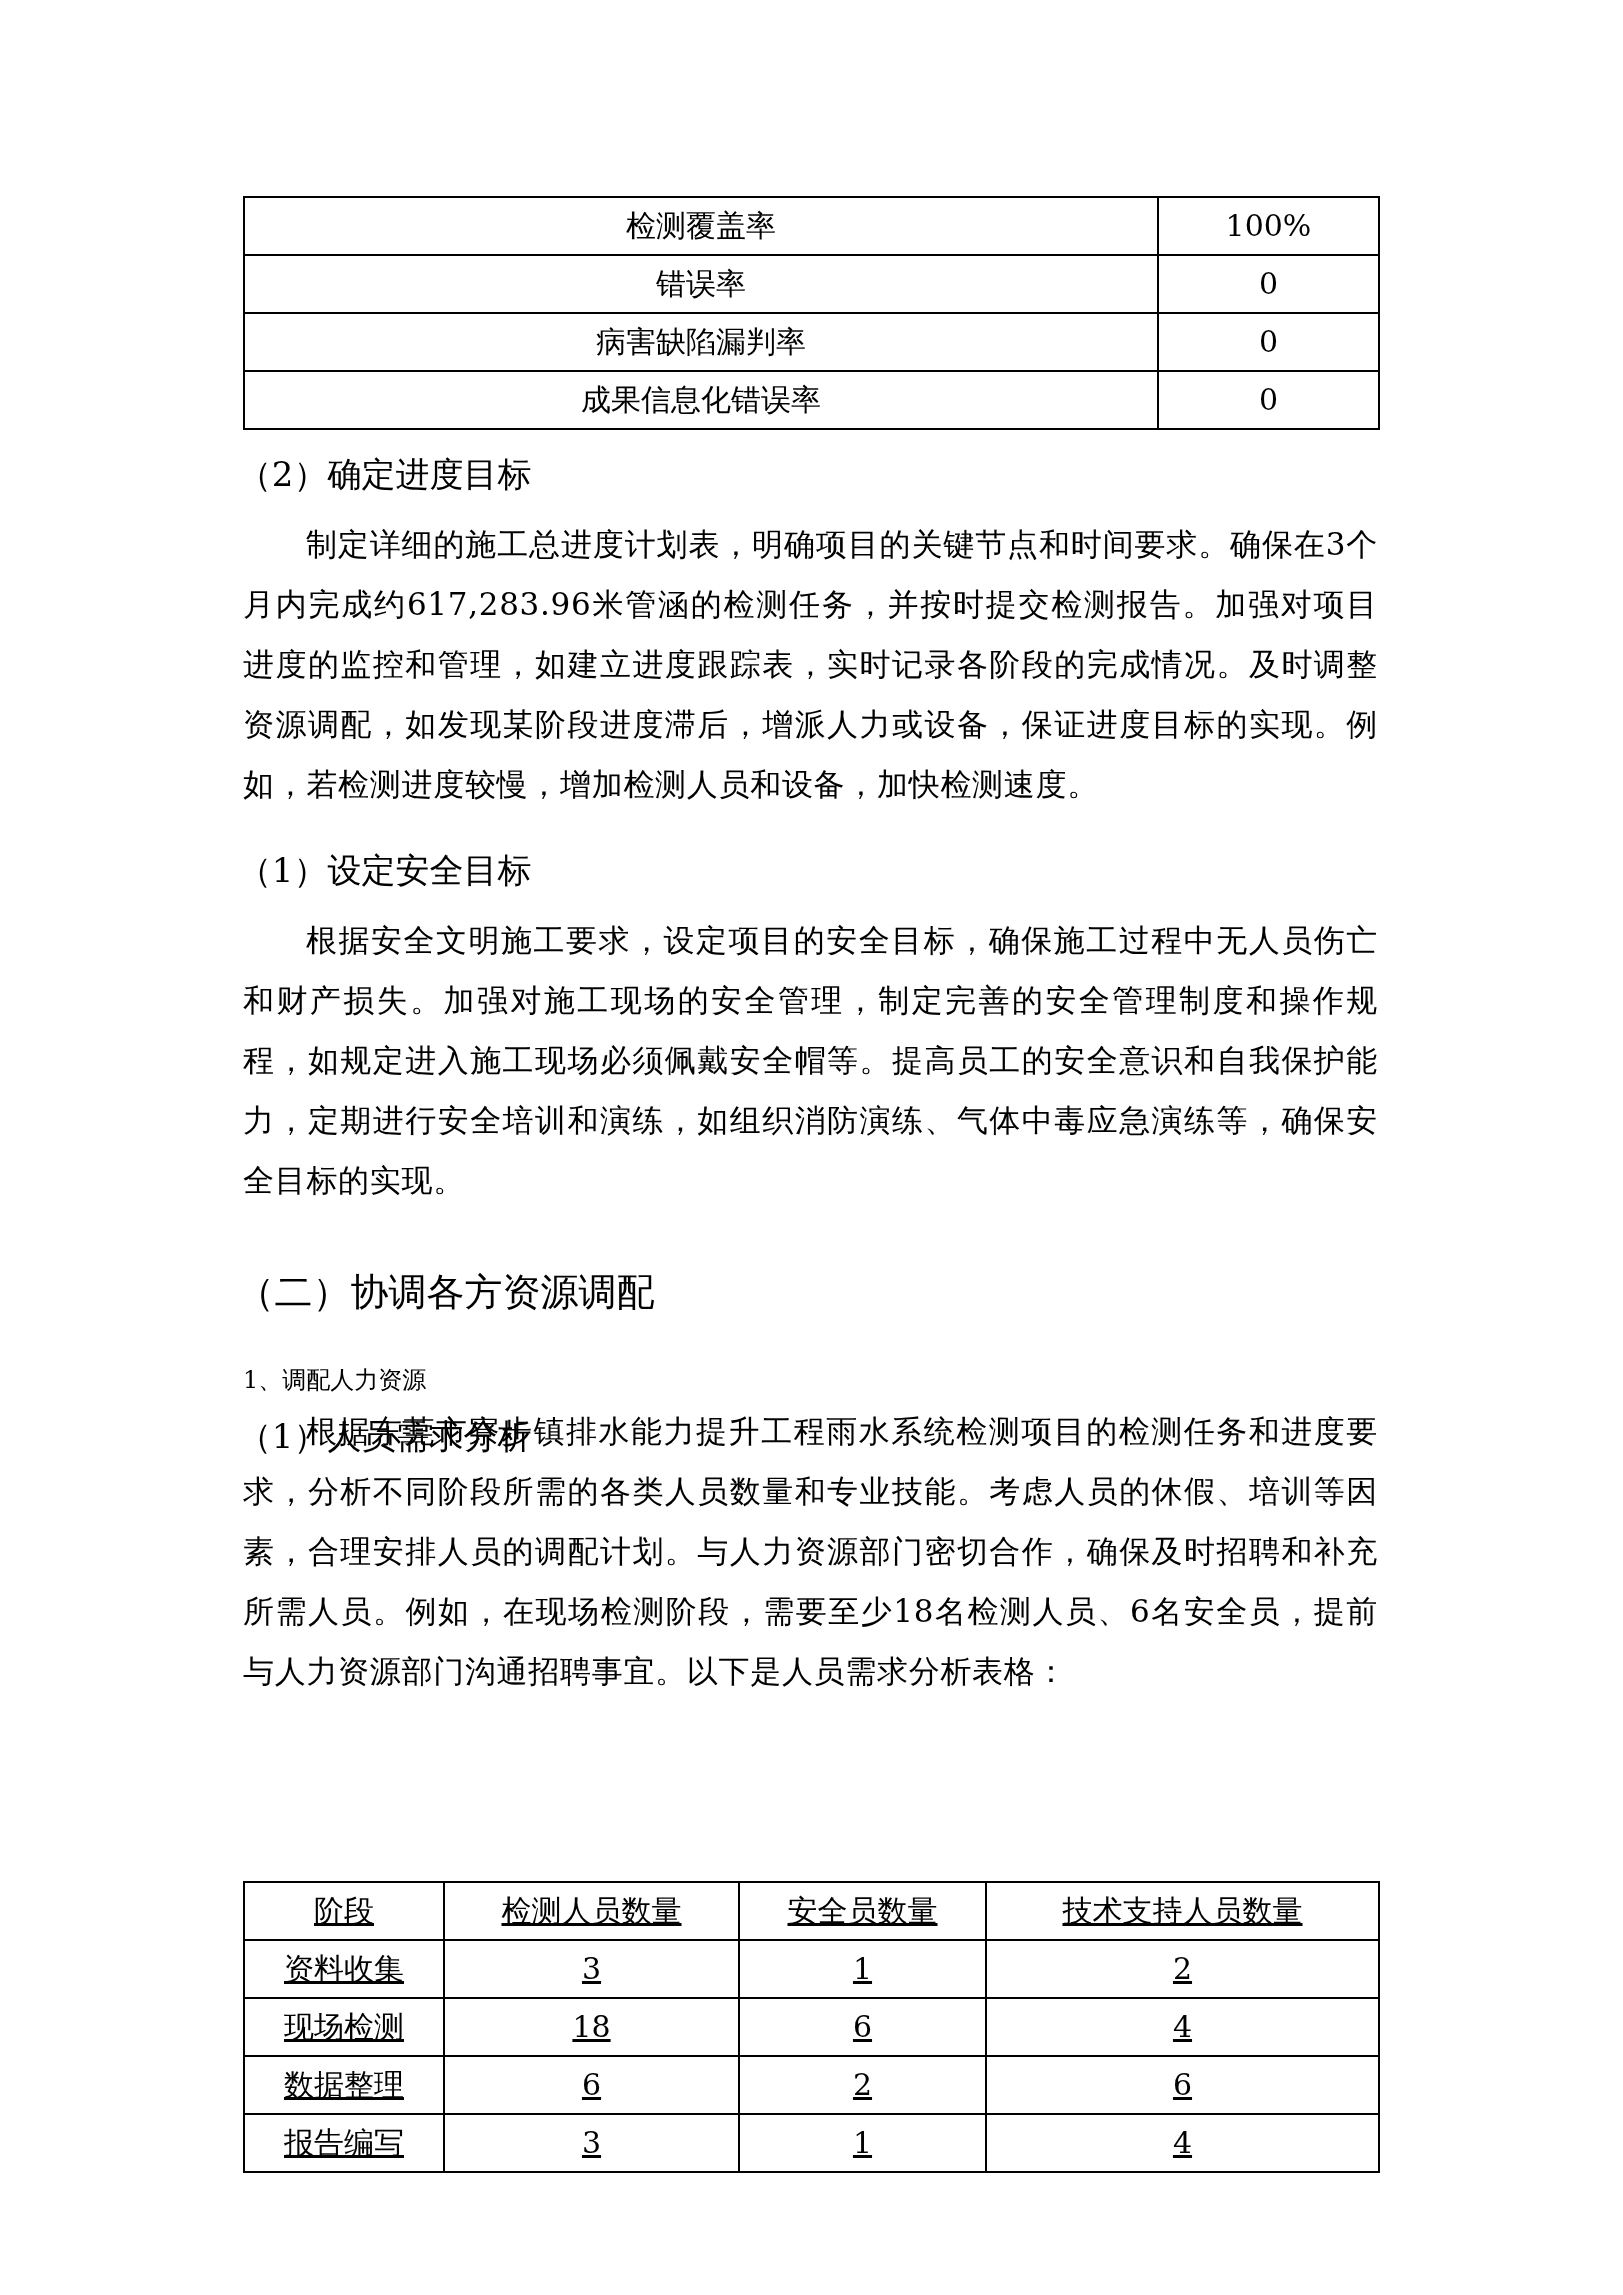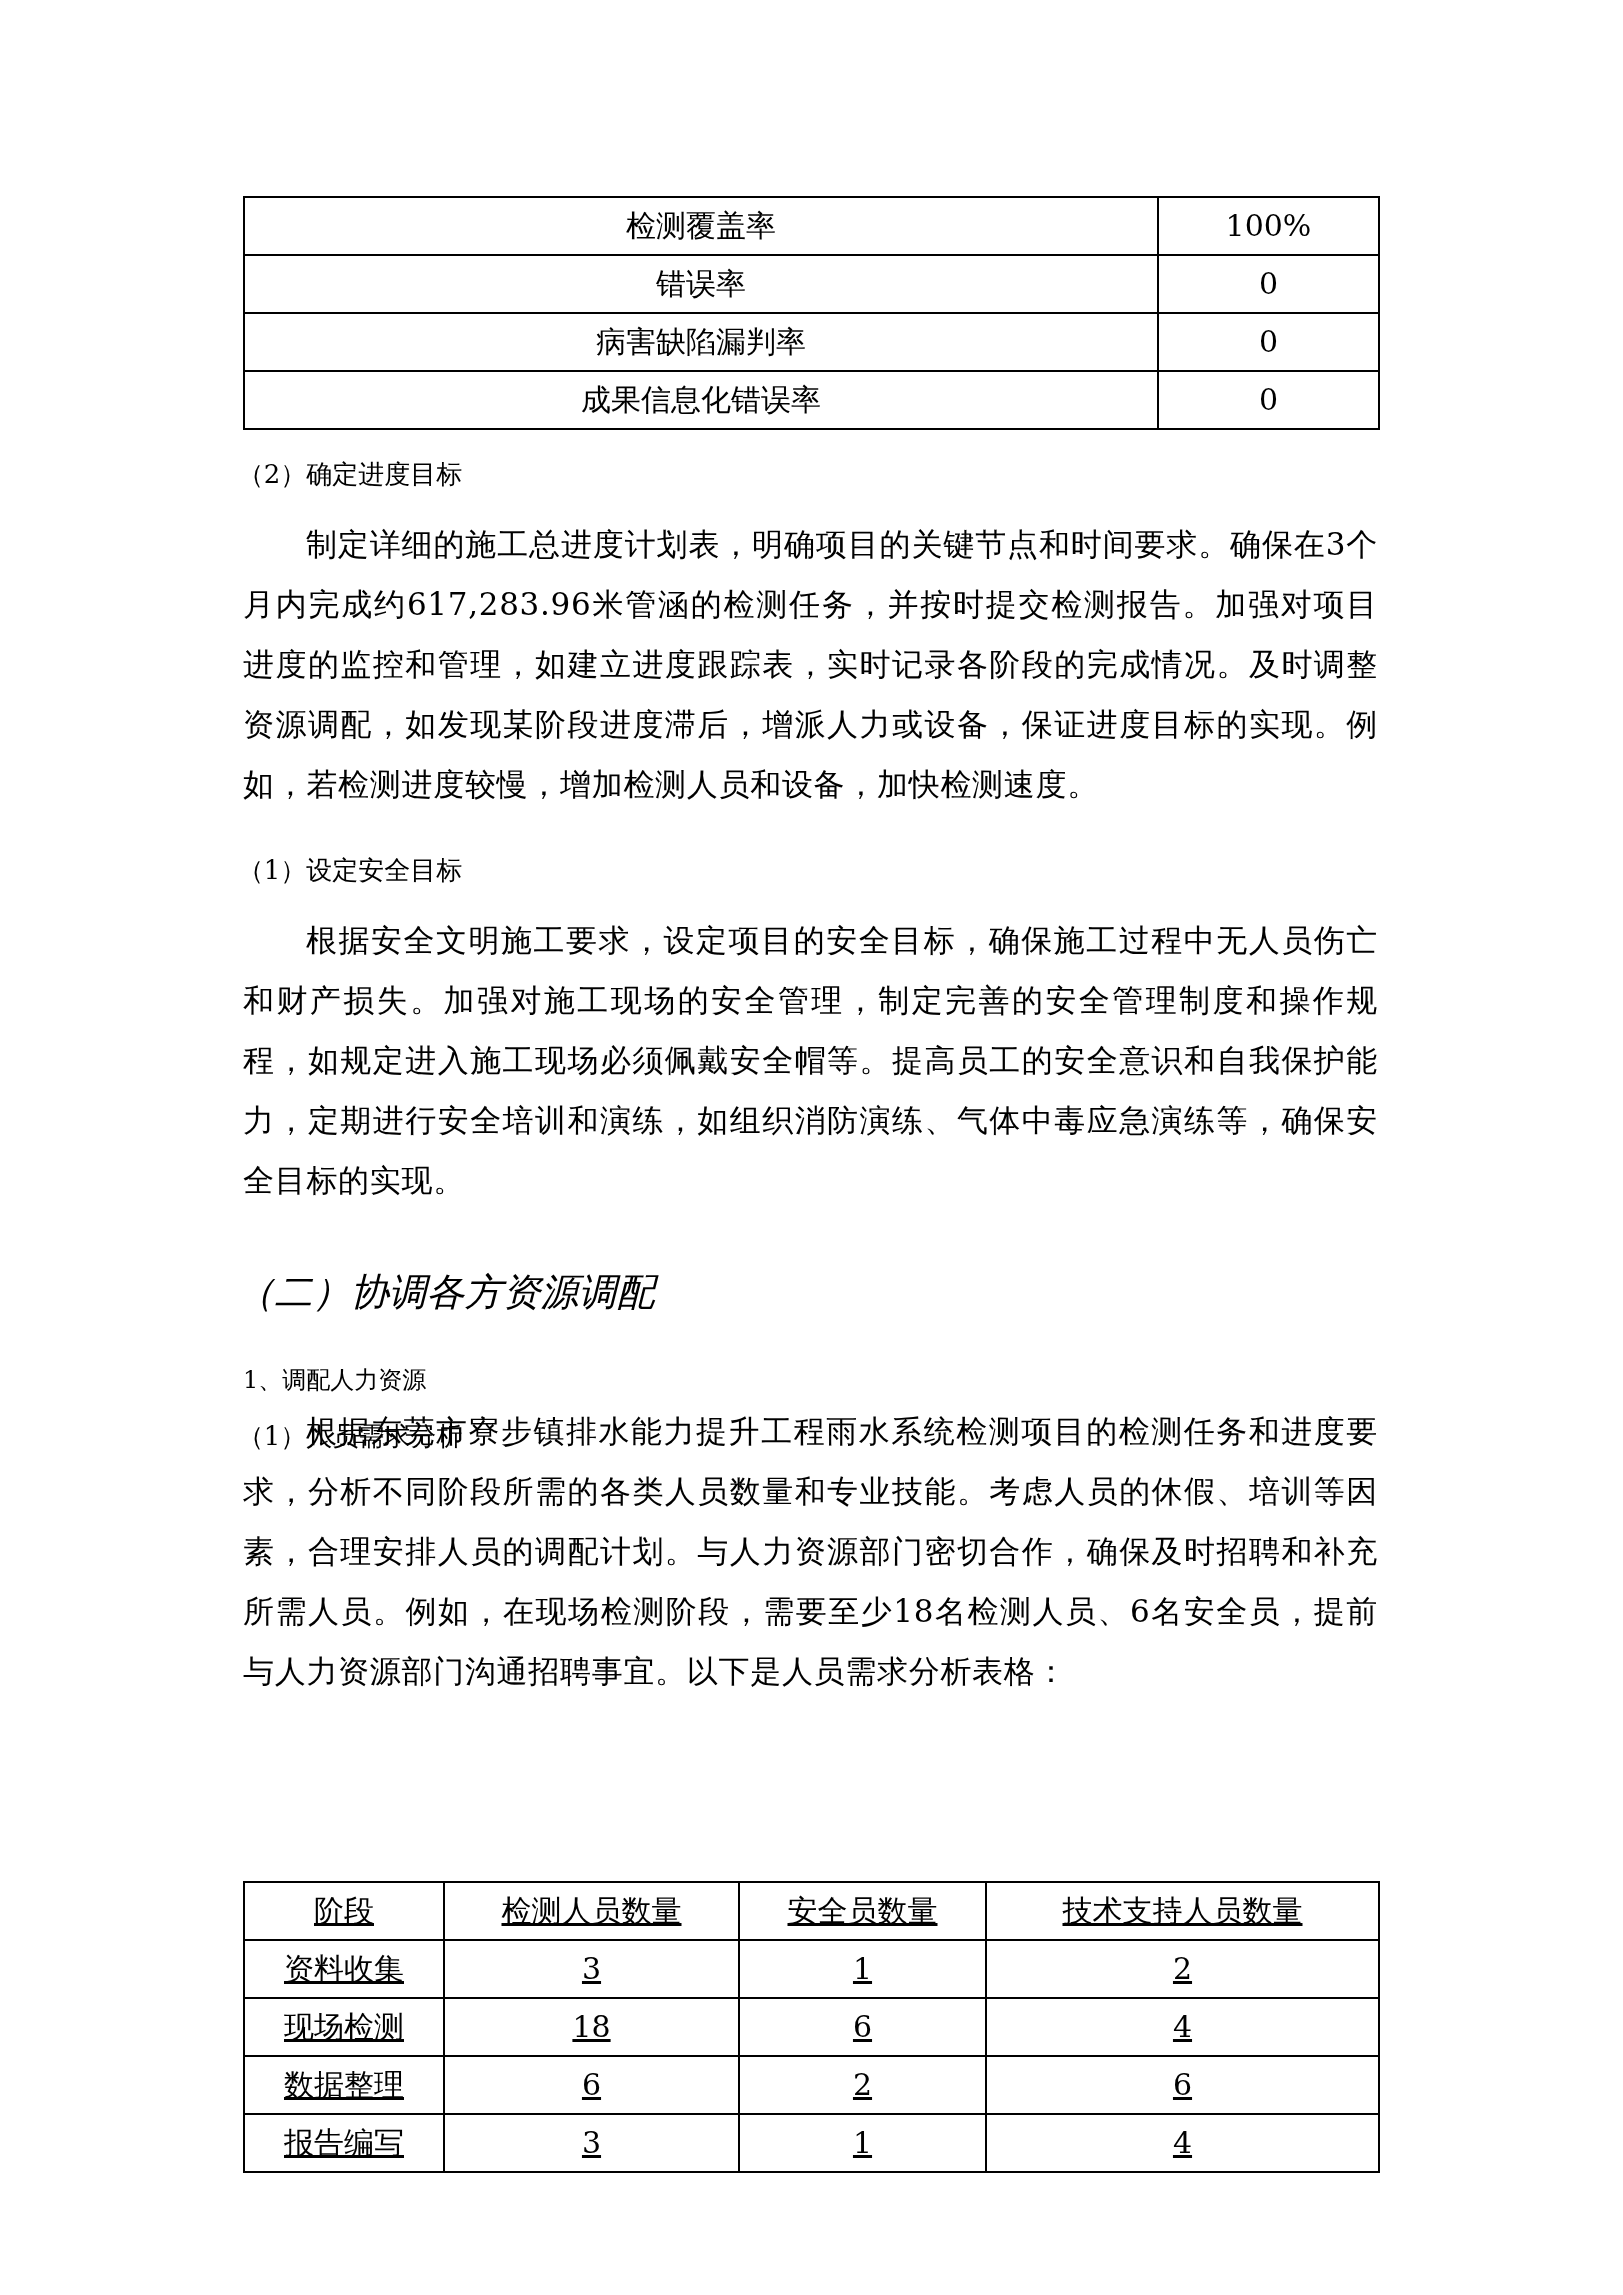--- a/index.html
+++ b/index.html
@@ -13,31 +13,31 @@
   td {
     border: 2px solid #000;
     text-align: center; vertical-align: middle;
     font-size: 30px; height: 56px; padding: 0;
     line-height: 1.2;
   }
   td.thin-left { border-left-width: 1px; margin-top: 40px; }
   .t1 { position: absolute; top: 196px; left: 0; }
   .t2 { position: absolute; top: 1881px; left: 0; text-decoration: underline; }
   .sub {
-    position: absolute; left: -5.2px; font-size: 26px; line-height: 39px;
+    position: absolute; left: -5.2px; font-size: 34px; line-height: 39px;
     white-space: nowrap;
   }
   .para {
     position: absolute; left: 0; width: 1135px;
     font-size: 31px; line-height: 60px;
     text-align: justify; text-indent: 63px;
     letter-spacing: 0.7px;
   }
   .h2 {
-    position: absolute; left: 0; font-size: 38px; line-height: 52px; white-space: nowrap; font-style: italic;
+    position: absolute; left: 0; font-size: 38px; line-height: 52px; white-space: nowrap;
   }
   .h3 {
     position: absolute; left: 0; font-size: 24px; line-height: 39px; white-space: nowrap;
   }
 </style>
 </head>
 <body>
 
 <div class="page">
 

